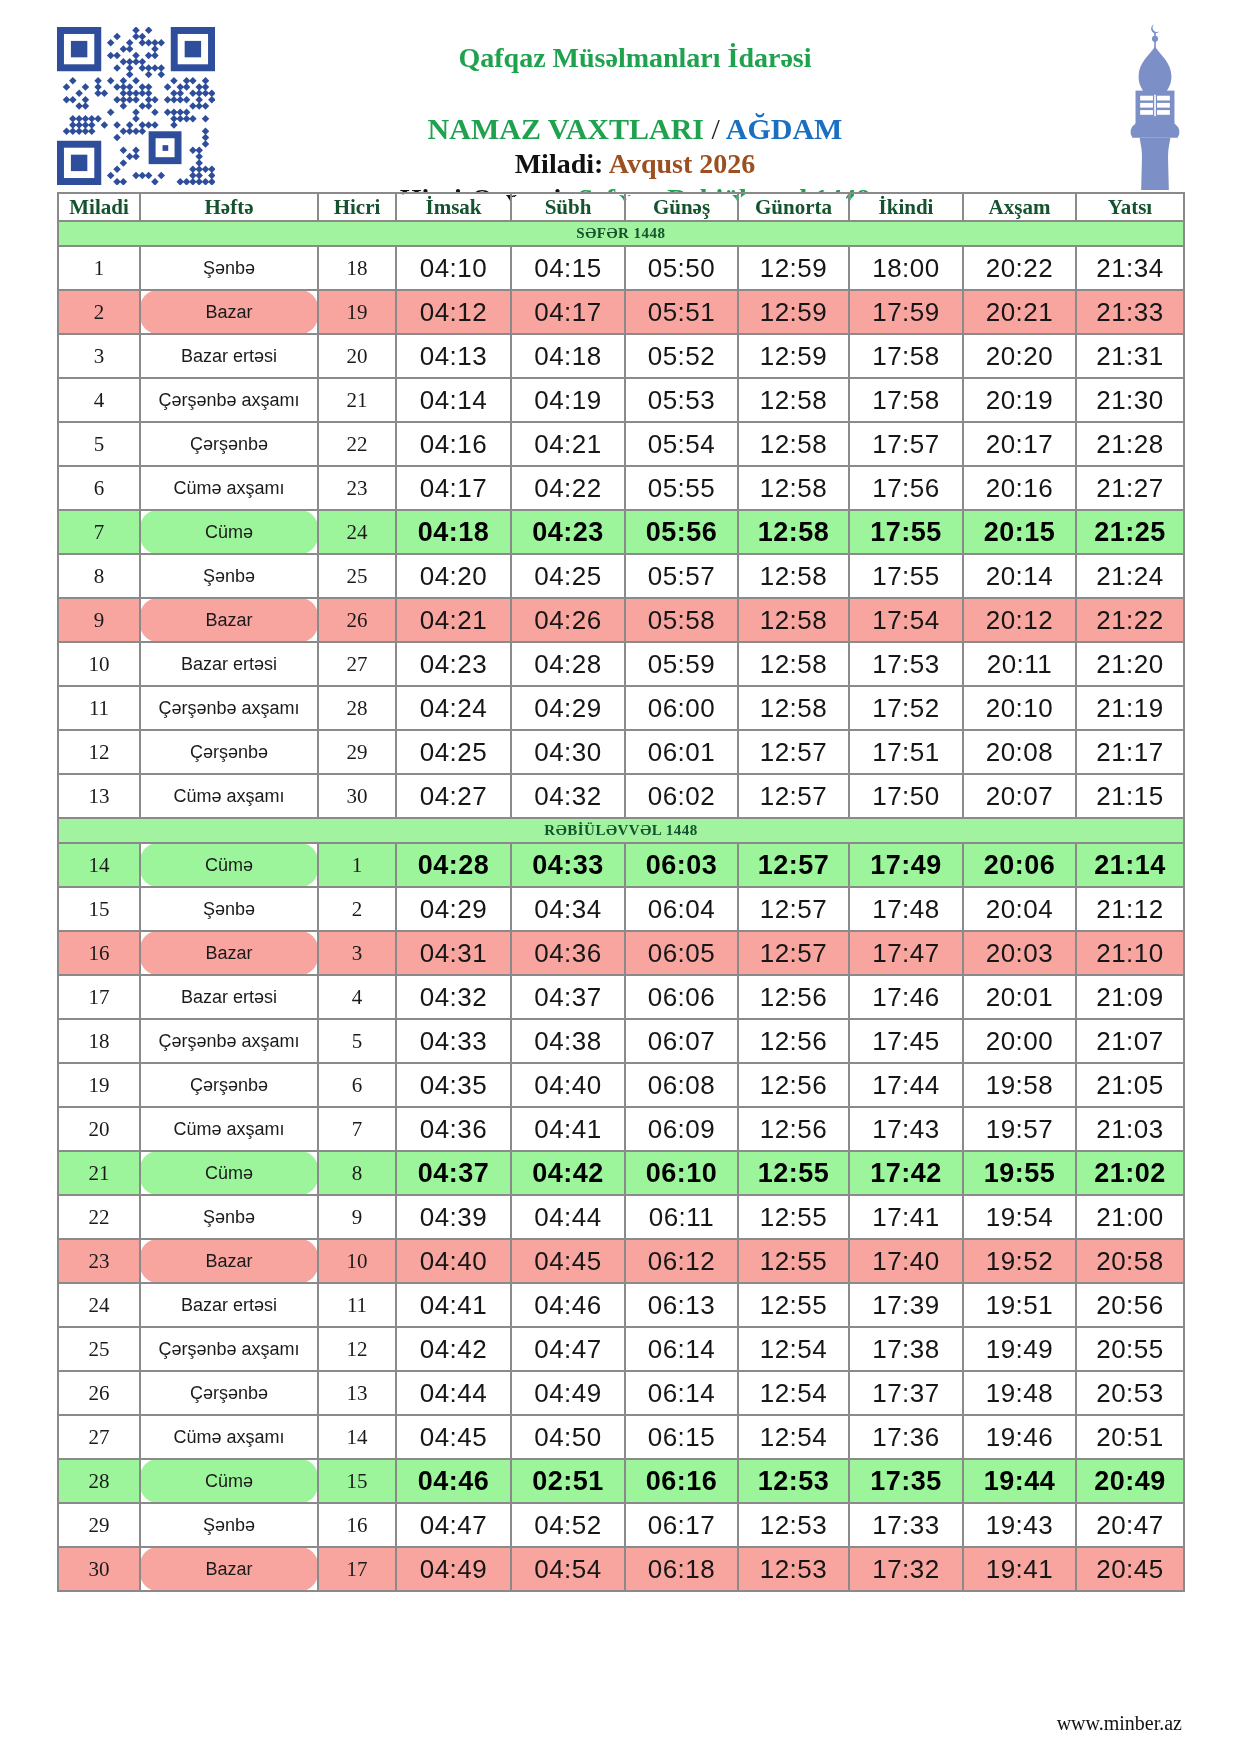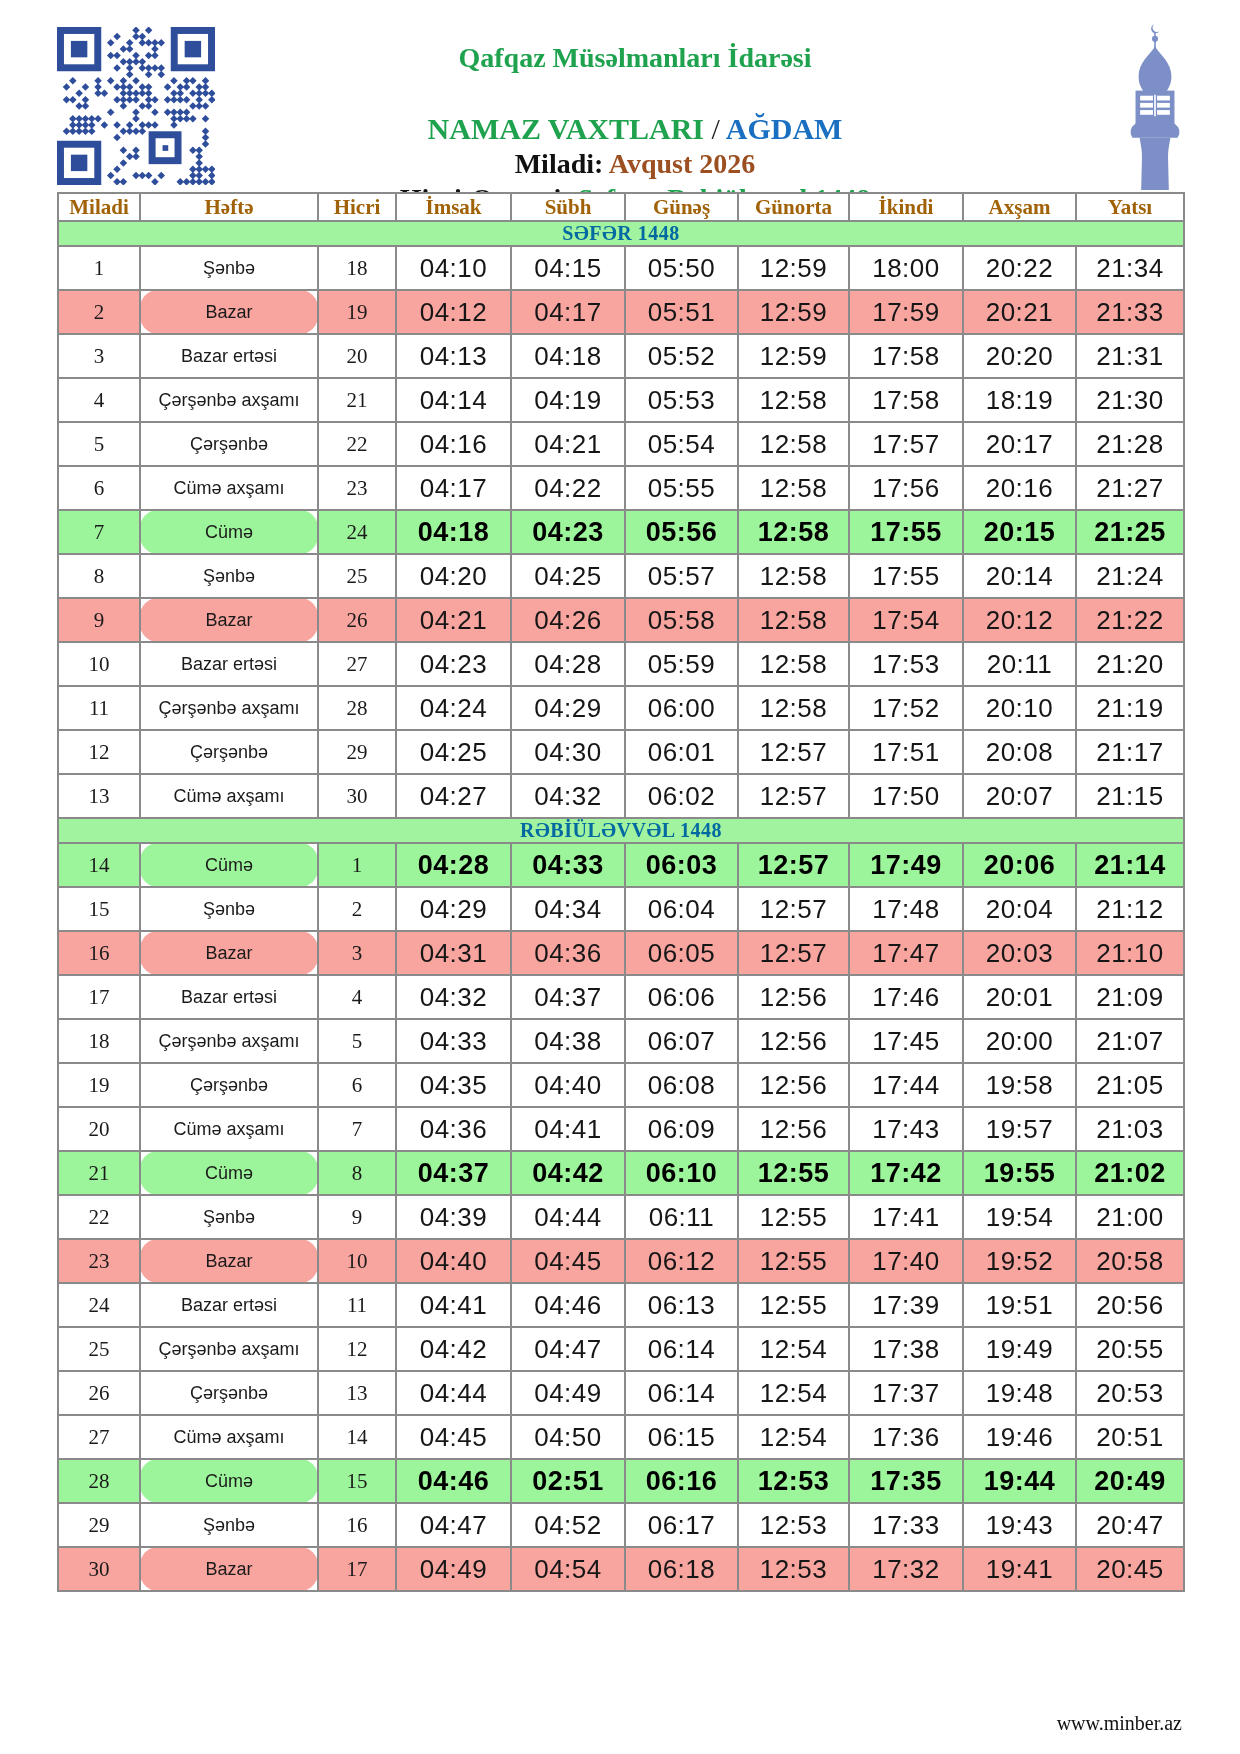--- a/index.html
+++ b/index.html
@@ -39,26 +39,26 @@
     border-collapse:collapse;table-layout:fixed;
     border:2px solid #4a4a4a;
   }
   table.namaz th, table.namaz td{
     border:2px solid var(--grid-border);
     text-align:center;vertical-align:middle;
     overflow:hidden;white-space:nowrap;
   }
   table.namaz th{
     height:28px;font-family:"Liberation Serif", serif;
-    font-size:21px;font-weight:bold;background:#fff;color:#a16207;
+    font-size:21px;font-weight:bold;background:#fff;color:#14532d;border-radius:13px;
   }
   tr.section-row td{
     height:25px;background:var(--section-bg);
     font-family:"Liberation Serif", serif;
-    font-size:20px;font-weight:bold;letter-spacing:.5px;color:#0369a1;margin-left:13px;
+    font-size:15px;font-weight:bold;letter-spacing:.5px;color:#14532d;margin-left:13px;
   }
   tr.data-row td{height:44px;background:#fff;}
   td.num{font-family:"Liberation Serif", serif;font-size:21px;color:#1a1a1a;}
   td.hefte{font-family:"Liberation Sans", sans-serif;font-size:18px;color:#1a1a1a;border-radius:18px;}
   td.time{font-family:"Liberation Sans", sans-serif;font-size:26px;color:#161616;letter-spacing:.5px;}
   tr.friday td{background:var(--friday-bg);}
   tr.friday td.time{font-weight:bold;font-size:27px;color:#000;}
   tr.sunday td{background:var(--sunday-bg);}
 
   .footer{
@@ -369,21 +369,21 @@
         </tr>
         <tr class="data-row">
           <td class="num">4</td>
           <td class="hefte">Çərşənbə axşamı</td>
           <td class="num">21</td>
           <td class="time">04:14</td>
           <td class="time">04:19</td>
           <td class="time">05:53</td>
           <td class="time">12:58</td>
           <td class="time">17:58</td>
-          <td class="time">18:19</td>
+          <td class="time">20:19</td>
           <td class="time">21:30</td>
         </tr>
         <tr class="data-row">
           <td class="num">5</td>
           <td class="hefte">Çərşənbə</td>
           <td class="num">22</td>
           <td class="time">04:16</td>
           <td class="time">04:21</td>
           <td class="time">05:54</td>
           <td class="time">12:58</td>

